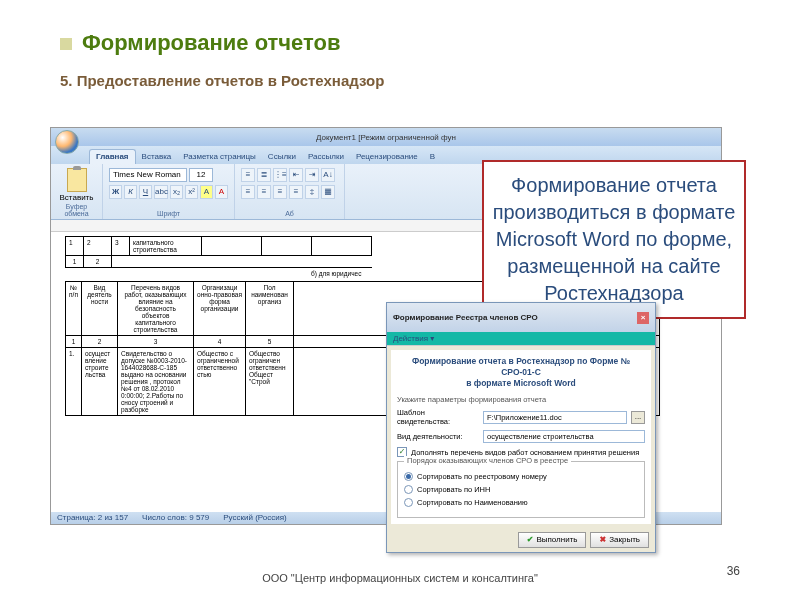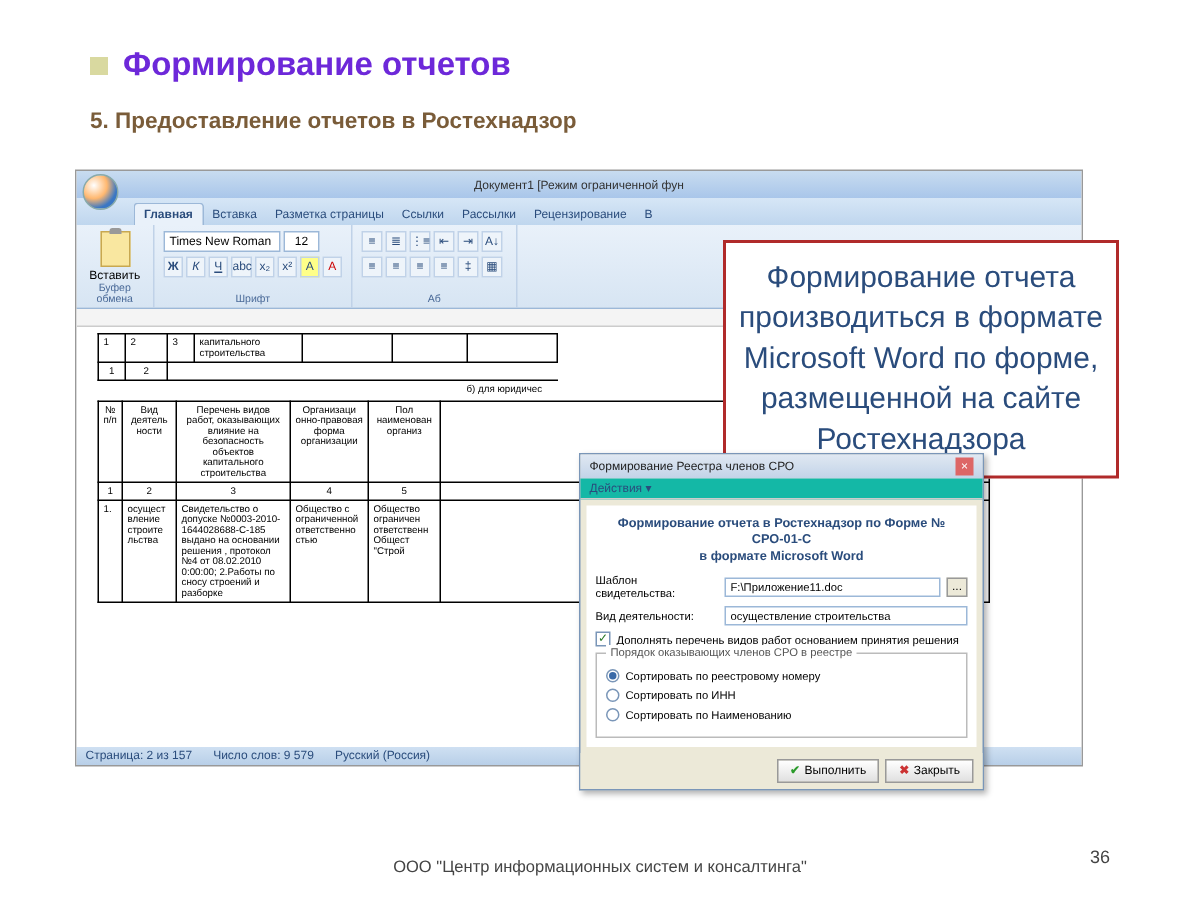--- a/index.html
+++ b/index.html
@@ -1,20 +1,20 @@
 <!DOCTYPE html>
 <html><head>
 <meta charset="utf-8">
 <style>
   * { box-sizing: border-box; margin: 0; padding: 0; }
   body { width: 800px; height: 600px; background: #fff; font-family: Arial, sans-serif; overflow: hidden; position: relative; }
   .slide { padding: 30px 50px 10px 60px; }
   .bullet { width: 12px; height: 12px; background: #d9d9a0; display: inline-block; margin-right: 10px; vertical-align: middle; }
-  .title { font-size: 22px; font-weight: bold; color: #6d28d9; margin-bottom: 16px; }
-  .subtitle { font-size: 15px; font-weight: bold; color: #7a5c39; margin-bottom: 14px; }
+  .title { font-size: 22px; font-weight: bold; color: #4d7c0f; margin-bottom: 16px; }
+  .subtitle { font-size: 15px; font-weight: bold; color: #7a5c39; margin-bottom: 28px; }
   .screenshot { margin: 0 50px; border: 1px solid #999; width: 672px; height: 398px; position: relative; overflow: hidden; font-size: 8px; background: #fff; }
   
   .word-titlebar { height: 18px; background: linear-gradient(#c8dcf0, #a9c6ea); display: flex; align-items: center; justify-content: center; color: #333; font-size: 8px; position: relative; }
   .office-btn { position: absolute; left: 4px; top: 2px; width: 24px; height: 24px; border-radius: 50%; background: radial-gradient(circle at 30% 30%, #fff, #ffb870 40%, #3a77c4 70%); border: 1px solid #8aa; z-index: 2; }
   .qat { position: absolute; left: 34px; top: 4px; display: flex; gap: 3px; }
   .qat span { width: 10px; height: 10px; background: #6b8ec2; border-radius: 2px; }
   .ribbon-tabs { height: 18px; background: linear-gradient(#d6e6f6, #bfd6ee); display: flex; padding-left: 38px; align-items: flex-end; }
   .ribbon-tab { padding: 2px 6px 3px; font-size: 8px; color: #2a4c7c; cursor: default; }
   .ribbon-tab.active { background: #e9f1fa; border: 1px solid #9cb8d8; border-bottom: none; border-radius: 3px 3px 0 0; font-weight: bold; }
   .ribbon-body { height: 56px; background: linear-gradient(#e9f1fa, #d7e5f3); border-bottom: 1px solid #9cb8d8; display: flex; }
@@ -34,21 +34,21 @@
   table.doc { border-collapse: collapse; margin: 4px 0 0 14px; font-size: 6.5px; }
   table.doc td { border: 1px solid #000; padding: 2px 3px; vertical-align: top; }
   table.doc .hdr td { text-align: center; }
   .note-right { font-size: 6.5px; margin: 2px 0 2px 260px; }
   .statusbar { position: absolute; bottom: 0; left: 0; right: 0; height: 12px; background: linear-gradient(#cfe0f2, #b8cfe8); font-size: 8px; color: #2a4c7c; padding: 0 6px; line-height: 12px; display: flex; gap: 14px; }
   
   .callout { position: absolute; right: 54px; top: 160px; width: 264px; border: 2px solid #b02a2a; background: #fff; padding: 10px 8px; font-size: 20px; text-align: center; color: #2a4c7c; line-height: 1.35; z-index: 5; }
   .callout-line { position: absolute; width: 2px; background: #b02a2a; right: 186px; top: 266px; height: 50px; z-index: 4; }
   
   .dialog { position: absolute; left: 386px; top: 302px; width: 270px; background: #ece9d8; border: 1px solid #7a96b8; font-size: 8px; box-shadow: 2px 2px 4px rgba(0,0,0,0.3); z-index: 6; }
-  .dlg-title { height: 16px; background: linear-gradient(#e0e8f2, #c2d3e8); padding: 0 6px; line-height: 16px; color: #222; font-size: 8px; display: flex; align-items: center; }
+  .dlg-title { height: 29px; background: linear-gradient(#e0e8f2, #c2d3e8); padding: 0 6px; line-height: 16px; color: #222; font-size: 8px; display: flex; align-items: center; font-weight: bold; }
   .dlg-close { margin-left: auto; width: 12px; height: 12px; background: #d66; color: #fff; text-align: center; line-height: 11px; }
   .dlg-menu { height: 14px; padding: 0 6px; line-height: 14px; color: #2a4c7c; background: #14b8a6; border-bottom: 1px solid #ccc; }
   .dlg-body { background: #fff; margin: 4px; padding: 6px; }
   .dlg-heading { text-align: center; font-weight: bold; color: #2a4c7c; font-size: 8.5px; margin-bottom: 6px; line-height: 1.3; }
   .dlg-sub { font-size: 7.5px; color: #555; margin-bottom: 4px; }
   .dlg-row { display: flex; align-items: center; margin-bottom: 4px; gap: 4px; }
   .dlg-label { width: 82px; font-size: 7.5px; }
   .dlg-input { flex: 1; height: 13px; border: 1px solid #9cb8d8; background: #fff; font-size: 7.5px; padding: 0 3px; line-height: 11px; }
   .dlg-dots { width: 14px; height: 13px; border: 1px solid #999; background: #ece9d8; text-align: center; line-height: 10px; font-size: 8px; }
   .dlg-check { display: flex; align-items: center; gap: 4px; font-size: 7.5px; margin: 4px 0; }
@@ -213,20 +213,21 @@
   <div class="dlg-title">
     <span>Формирование Реестра членов СРО</span>
     <span class="dlg-close">×</span>
   </div>
   <div class="dlg-menu">Действия ▾</div>
   <div class="dlg-body">
     <div class="dlg-heading">
       <div>Формирование отчета в Ростехнадзор по Форме № СРО-01-С</div>
       <div>в формате Microsoft Word</div>
     </div>
+    <div class="dlg-sub">Укажите параметры формирования отчета</div>
     <div class="dlg-row">
       <div class="dlg-label">Шаблон свидетельства:</div>
       <div class="dlg-input">F:\Приложение11.doc</div>
       <div class="dlg-dots">...</div>
     </div>
     <div class="dlg-row">
       <div class="dlg-label">Вид деятельности:</div>
       <div class="dlg-input">осуществление строительства</div>
     </div>
     <div class="dlg-check">

